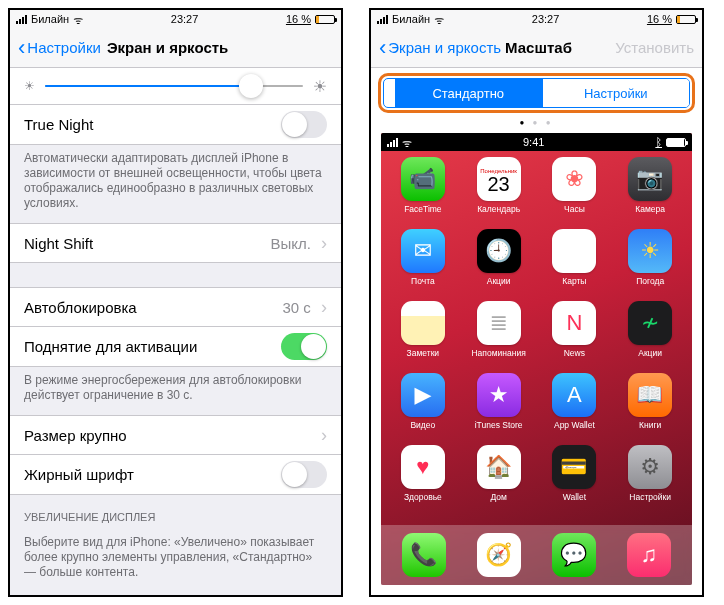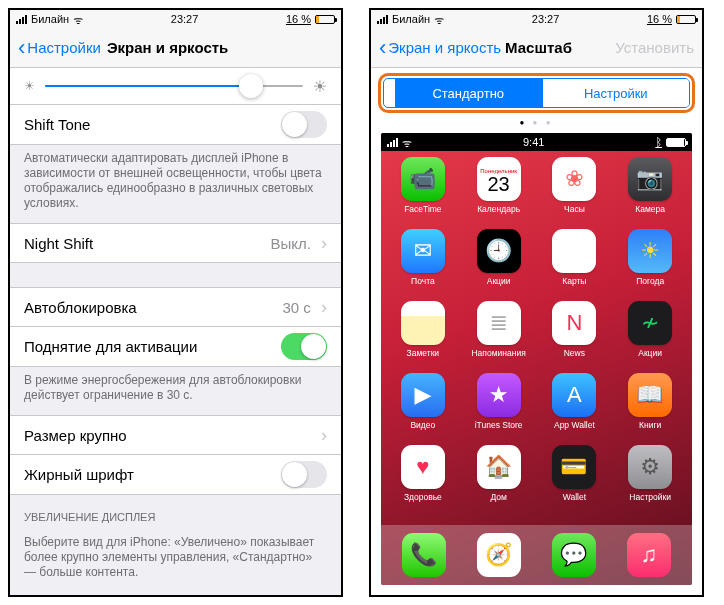--- a/index.html
+++ b/index.html
@@ -186,21 +186,21 @@
       <span class="sun">☀︎</span>
       <div class="slider">
         <div class="slider-track"></div>
         <div class="slider-fill" style="width:80%"></div>
         <div class="slider-thumb" style="left:calc(80% - 12px)"></div>
       </div>
       <span class="sun" style="font-size:16px">☀︎</span>
     </div>
 
     <div class="cell">
-      <span>Shift Tone</span>
+      <span>True Night</span>
       <span class="switch"></span>
     </div>
     <div class="footer">Автоматически адаптировать дисплей iPhone в зависимости от внешней освещенности, чтобы цвета отображались единообразно в различных световых условиях.</div>
 
     <div class="cell cell-group-top">
       <span>Night Shift</span>
       <span>
         <span class="detail">Выкл.</span>
         <span class="chev">›</span>
       </span>

